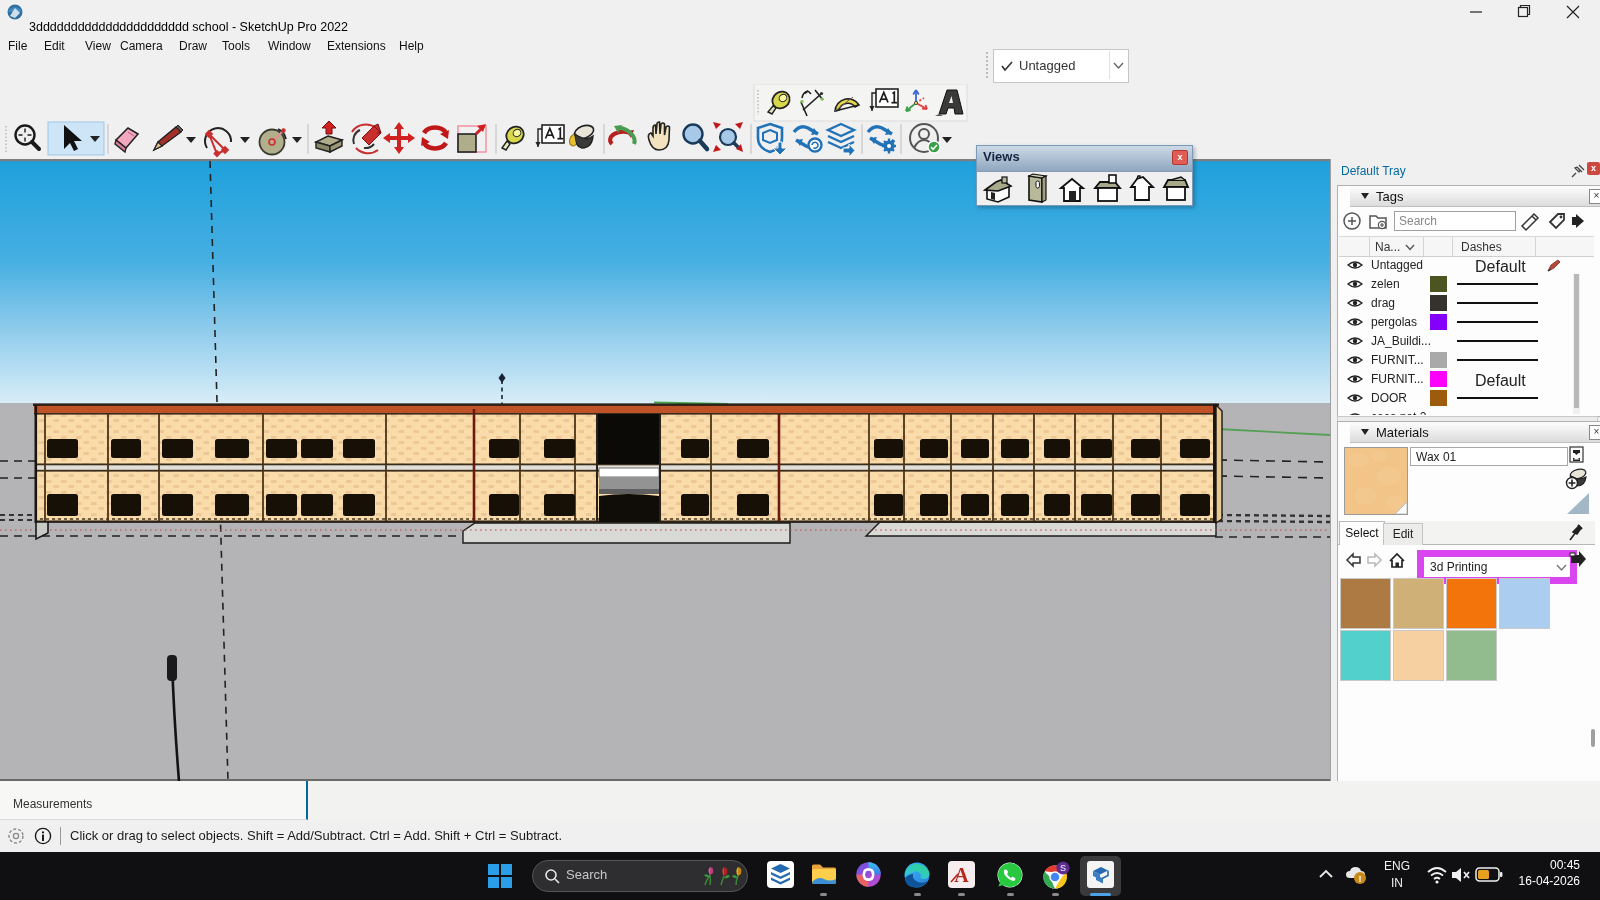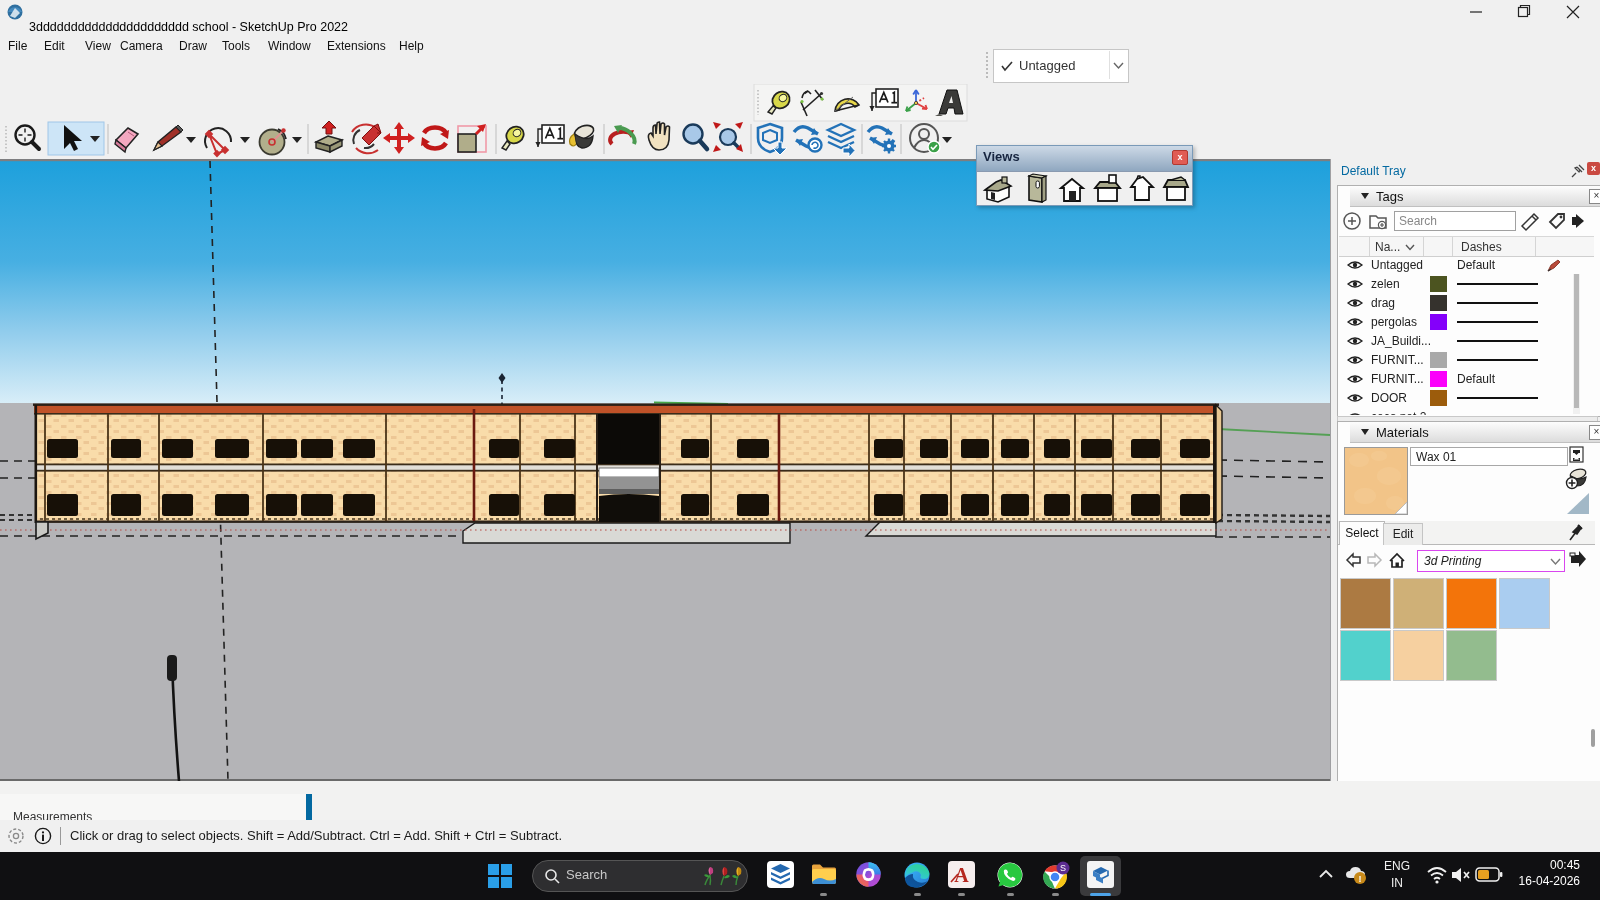--- a/index.html
+++ b/index.html
@@ -13,26 +13,26 @@
   .combo{left:993px;top:49px;width:134px;height:32px;background:#fff;border:1px solid #c6c6c6;}
   .combo .chev{position:absolute;right:1px;top:1px;width:17px;height:28px;border-left:1px solid #e0e0e0;}
   #cv{left:0;top:159px;width:1330px;height:622px;}
   .tray{left:1330px;top:159px;width:270px;height:622px;background:#f0f0f0;border-left:1px solid #9f9fa2;}
   .panel{position:absolute;left:6px;width:259px;background:#fdfdfd;border:1px solid #b0b0b0;padding-left:12px;}
   .sec-head{position:relative;height:20px;background:linear-gradient(#fdfdfd,#dcdcdc);border-bottom:1px solid #c0c0c0;}
   .sec-head .tri{position:absolute;left:11px;top:7px;width:0;height:0;border-left:4px solid transparent;border-right:4px solid transparent;border-top:6px solid #222;}
   .sec-head .lbl{position:absolute;left:26px;top:3px;font-size:13px;color:#111;}
   .sec-head .x{position:absolute;right:5px;top:3px;width:13px;height:13px;border:1px solid #888;background:#fff;font-size:10px;line-height:12px;text-align:center;color:#333;}
   .meas{left:0;top:781px;width:1600px;height:39px;background:#f2f2f1;}
-  .meas .box{position:absolute;left:0;top:13px;width:306px;height:38px;background:#f7f7f6;border-right:6px solid #0369a1;border-bottom:1px solid #d9d9d9;}
+  .meas .box{position:absolute;left:0;top:0;width:306px;height:38px;background:#f7f7f6;border-right:2px solid #0369a1;border-bottom:1px solid #d9d9d9;}
   .meas .t{position:absolute;left:13px;top:16px;font-size:12px;color:#333;}
   .trow{position:absolute;left:0;width:255px;height:19px;}
   .trow .eye{position:absolute;left:8px;top:4px;width:16px;height:10px;}
   .trow .tname{position:absolute;left:32px;top:2px;font-size:12px;color:#222;}
-  .trow .tdef{position:absolute;left:118px;top:2px;font-size:12px;color:#222;}
+  .trow .tdef{position:absolute;left:136px;top:2px;font-size:16px;color:#222;}
   .trow .sw{position:absolute;left:91px;top:1px;width:17px;height:16px;}
   .trow .dline{position:absolute;left:118px;top:8px;width:81px;height:1.6px;background:#111;}
   .msw{position:absolute;width:49px;height:49px;border:1px solid #c9c9c9;}
   .statusbar{left:0;top:820px;width:1600px;height:32px;background:#f0f0f0;}
   .statusbar .txt{position:absolute;left:70px;top:8px;font-size:13px;color:#1a1a1a;}
   .taskbar{left:0;top:852px;width:1600px;height:48px;background:#101012;}
   .tb-time{position:absolute;right:20px;top:5px;color:#fff;font-size:12px;text-align:right;line-height:16px;}
 </style>
 </head>
 <body>
@@ -680,21 +680,21 @@
         <path d="M2 16 L8 8 M11 2 l2 2 l-4 6 l-4 -2 Z" stroke="#222" stroke-width="1.6" fill="#222"></path>
         <path d="M10 1 l4 4" stroke="#222" stroke-width="2"></path>
       </svg>
 
       <svg class="abs" style="left:5px;top:128px" width="70" height="22" viewBox="0 0 70 22">
         <path d="M10 4 L4 10 L10 16 L10 13 L17 13 L17 7 L10 7 Z" fill="none" stroke="#333" stroke-width="1.5"></path>
         <path d="M32 4 L38 10 L32 16 L32 13 L25 13 L25 7 L32 7 Z" fill="none" stroke="#b8b8b8" stroke-width="1.5"></path>
         <path d="M47 11 L54 4 L61 11 M49 10 L49 17 L59 17 L59 10" fill="none" stroke="#222" stroke-width="1.7"></path>
         <rect x="52.5" y="12.5" width="3.4" height="4.5" fill="#222"></rect>
       </svg>
-      <div class="abs" style="left:79px;top:128px;width:146px;height:20px;background:#fff;border:1px solid #d946ef;font-style:italic;">
+      <div class="abs" style="left:79px;top:128px;width:146px;height:20px;background:#fff;border:7px solid #d946ef;">
         <span class="abs" style="left:6px;top:3px;font-size:12px;color:#222">3d Printing</span>
         <svg class="abs" style="right:3px;top:7px" width="11" height="8">
             <path d="M1 1 l4.5 5 l4.5 -5" fill="none" stroke="#777" stroke-width="1.4"></path>
           </svg>
       </div>
       <svg class="abs" style="left:231px;top:127px" width="18" height="20" viewBox="0 0 18 20">
         <path d="M10 2 l7 8 l-7 8 Z" fill="#222"></path>
         <rect x="2" y="6" width="9" height="8" fill="#222"></rect>
         <rect x="1" y="4" width="5" height="3" fill="#fff" stroke="#222" stroke-width="1"></rect>
       </svg>

